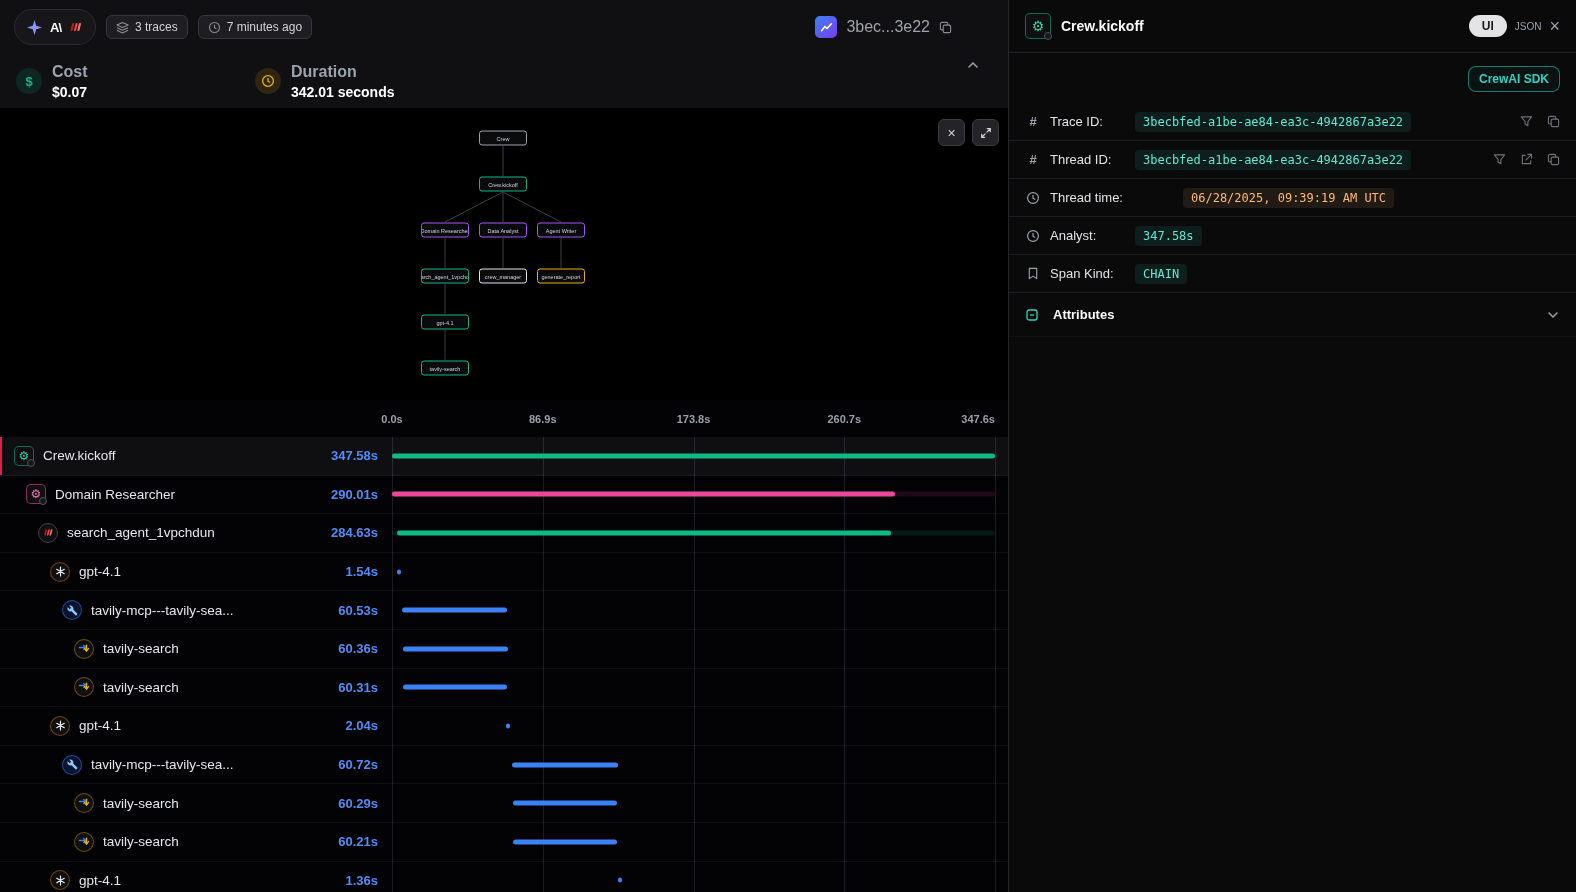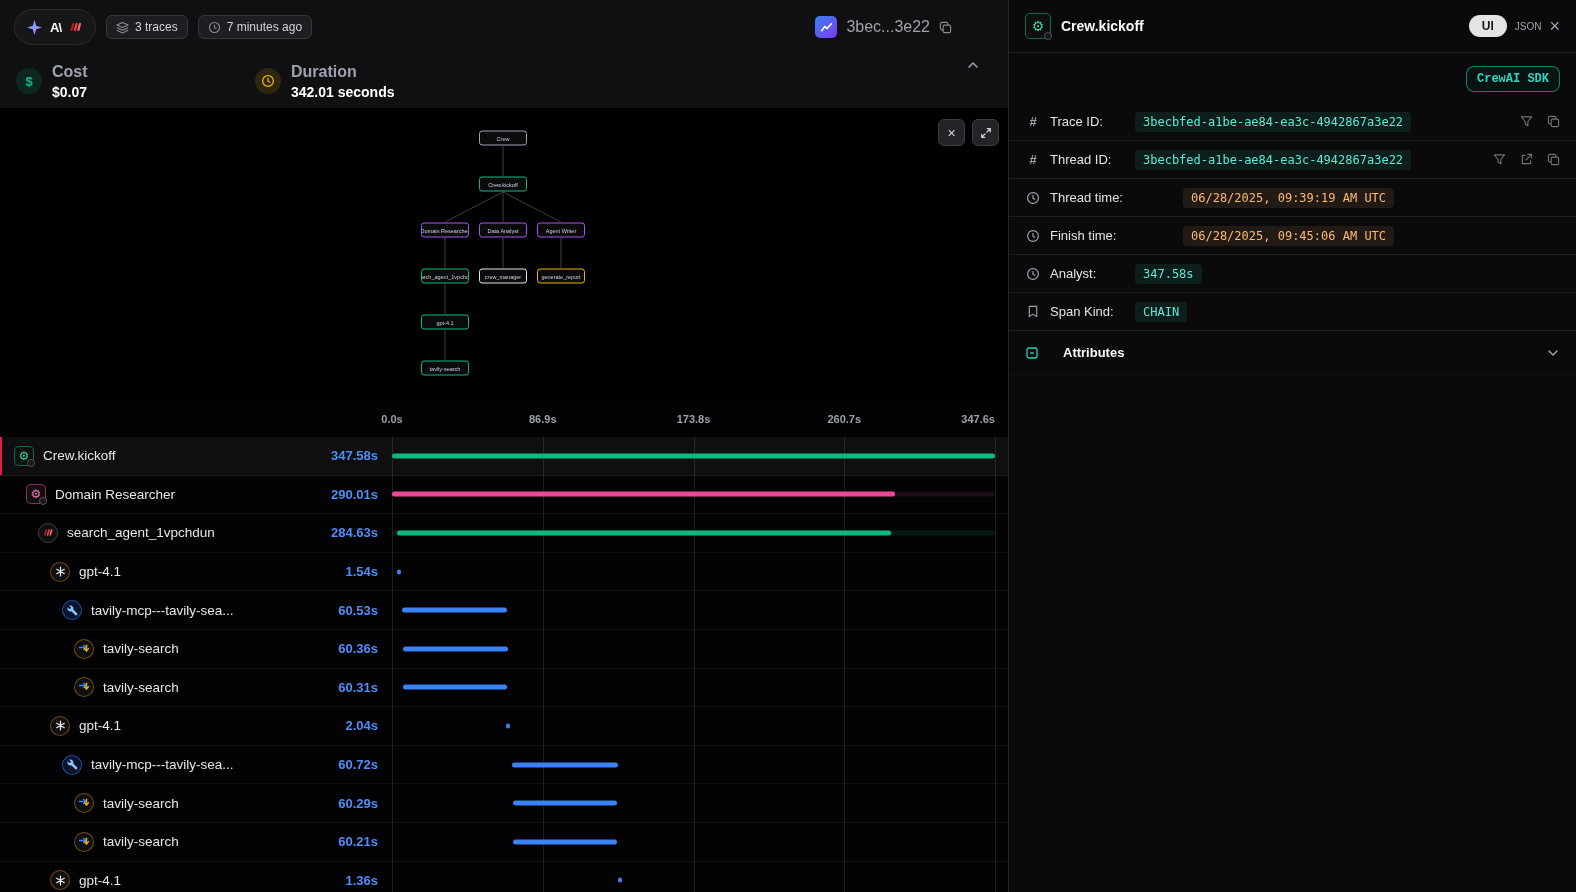--- a/index.html
+++ b/index.html
@@ -86,36 +86,36 @@
   .panel { width:568px; background:#0a0a0b; border-left:1px solid #26262a;
     display:flex; flex-direction:column; }
   .p-header { height:53px; flex-shrink:0; display:flex; align-items:center; gap:10px;
     padding:0 16px; border-bottom:1px solid #222226; }
   .p-title { font-size:14px; font-weight:700; color:#fafafa; }
   .p-tabs { margin-left:auto; display:flex; align-items:center; gap:8px; }
   .tab-ui { background:#e4e4e7; color:#18181b; font-size:12px; font-weight:700;
     padding:4px 13px; border-radius:999px; cursor:pointer; }
   .tab-json { font-size:10px; color:#9ca3af; cursor:pointer; }
   .p-close { color:#9ca3af; font-size:18px; cursor:pointer; line-height:1; }
-  .sdk-row { display:flex; justify-content:flex-end; padding:13px 16px 11px;font-family:Liberation Mono, monospace; }
+  .sdk-row { display:flex; justify-content:flex-end; padding:13px 16px 11px; }
   .sdk-badge { border:1px solid rgba(20,184,166,.65); color:#2dd4bf;
     background:rgba(20,184,166,.05); font-size:12px; font-weight:700;
     padding:5px 10px; border-radius:8px; }
   .field { display:flex; align-items:center; gap:9px; padding:0 16px; height:38px;
     border-bottom:1px solid #1d1d21; }
   .f-icon { width:16px; color:#9ca3af; display:flex; justify-content:center; flex-shrink:0; }
   .hash { font-size:13px; font-weight:700; color:#9ca3af; }
   .f-label { font-size:13px; color:#e4e4e7; min-width:76px; }
   .f-value { font-size:12px; font-family:"DejaVu Sans Mono", monospace;
     padding:3px 8px; border-radius:4px; white-space:nowrap; }
   .f-value.teal { color:#5eead4; background:rgba(45,212,191,.1); }
   .f-value.orange { color:#fdba74; background:rgba(253,186,116,.1);margin-left:48px; }
   .f-actions { margin-left:auto; display:flex; gap:14px; color:#71717a; }
   .f-actions span { display:flex; cursor:pointer; }
-  .attrs { display:flex; align-items:center; gap:24px; padding:0 16px; height:44px;
+  .attrs { display:flex; align-items:center; gap:14px; padding:0 16px; height:44px;
     border-bottom:1px solid rgba(255,255,255,.03); cursor:pointer; }
   .attrs-icon { color:#2dd4bf; display:flex; }
   .attrs-label { font-size:13px; font-weight:700; color:#fafafa; }
   .attrs-chevron { margin-left:auto; color:#9ca3af; display:flex; }
 </style>
 </head>
 <body>
 
 <div class="app">
 
@@ -512,31 +512,20 @@
           <span class="f-value orange">06/28/2025, 09:39:19 AM UTC</span>
           <span class="f-actions"></span>
         </div>
         <div class="field">
           <span class="f-icon">
             <svg width="14" height="14" viewBox="0 0 14 14" fill="none" stroke="currentColor" stroke-width="1.2">
               <circle cx="7" cy="7" r="5.4"></circle>
               <path d="M7 4v3.2l2.2 1.3"></path>
             </svg>
           </span>
-          <span class="f-label">Finish time:</span>
-          <span class="f-value orange">06/28/2025, 09:45:06 AM UTC</span>
-          <span class="f-actions"></span>
-        </div>
-        <div class="field">
-          <span class="f-icon">
-            <svg width="14" height="14" viewBox="0 0 14 14" fill="none" stroke="currentColor" stroke-width="1.2">
-              <circle cx="7" cy="7" r="5.4"></circle>
-              <path d="M7 4v3.2l2.2 1.3"></path>
-            </svg>
-          </span>
           <span class="f-label">Analyst:</span>
           <span class="f-value teal">347.58s</span>
           <span class="f-actions"></span>
         </div>
         <div class="field">
           <span class="f-icon">
             <svg width="12" height="13" viewBox="0 0 12 14" fill="none" stroke="currentColor" stroke-width="1.2" stroke-linejoin="round">
               <path d="M2 1.5h8v11L6 9.8l-4 2.7z"></path>
             </svg>
           </span>

